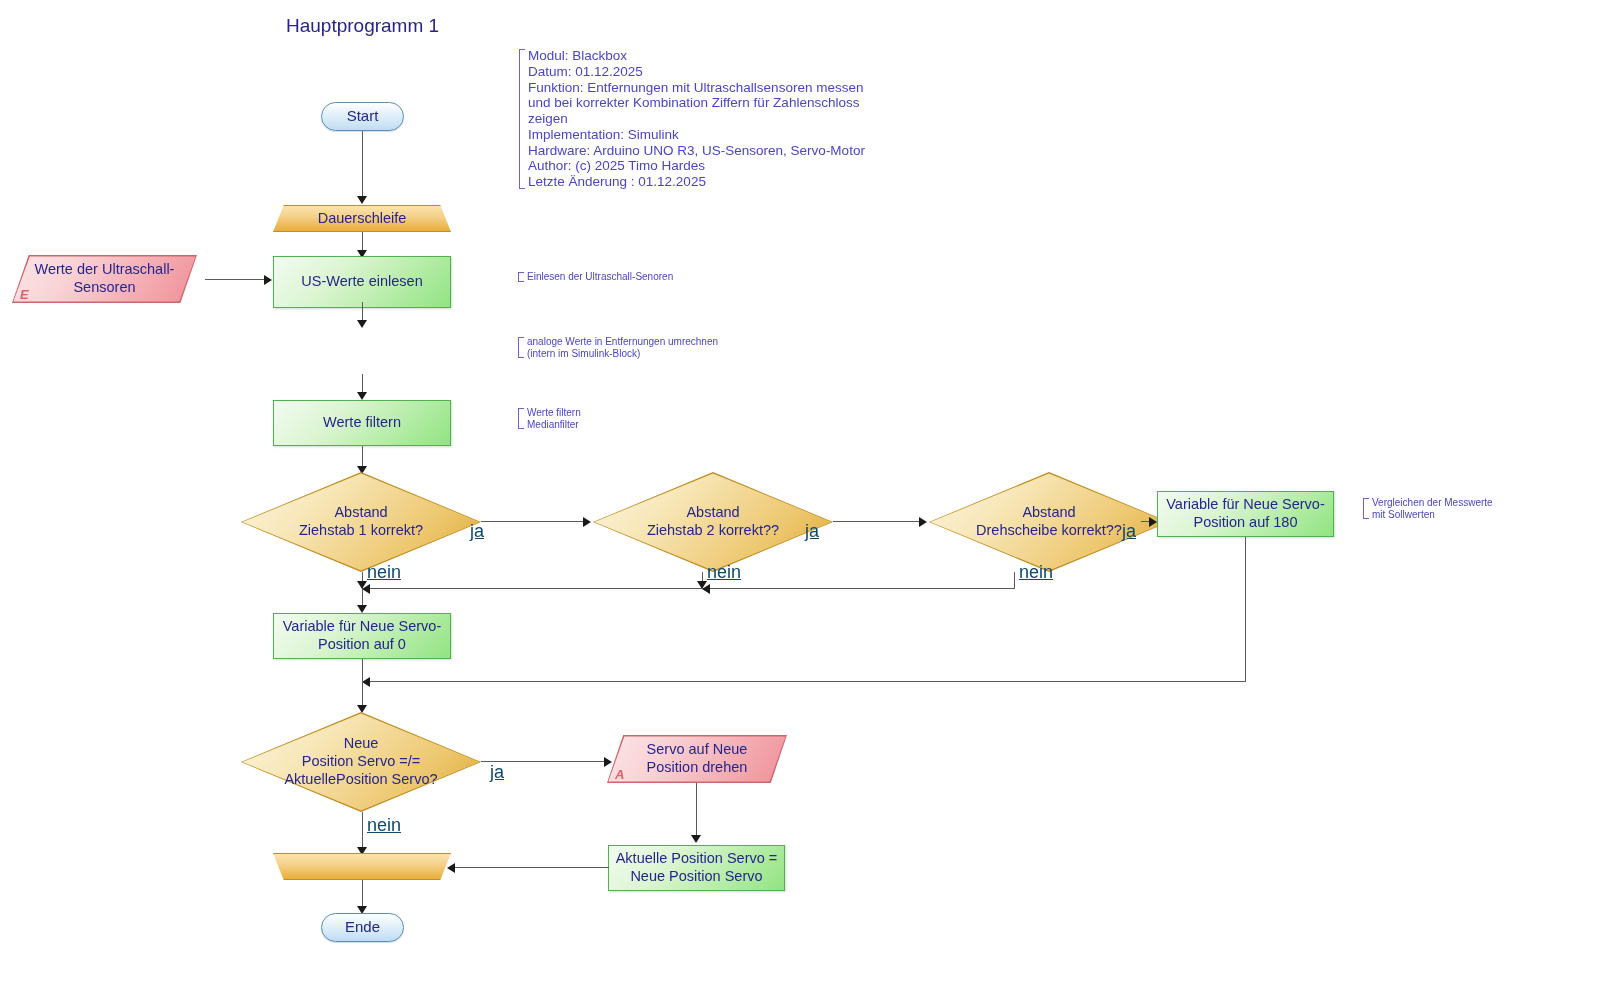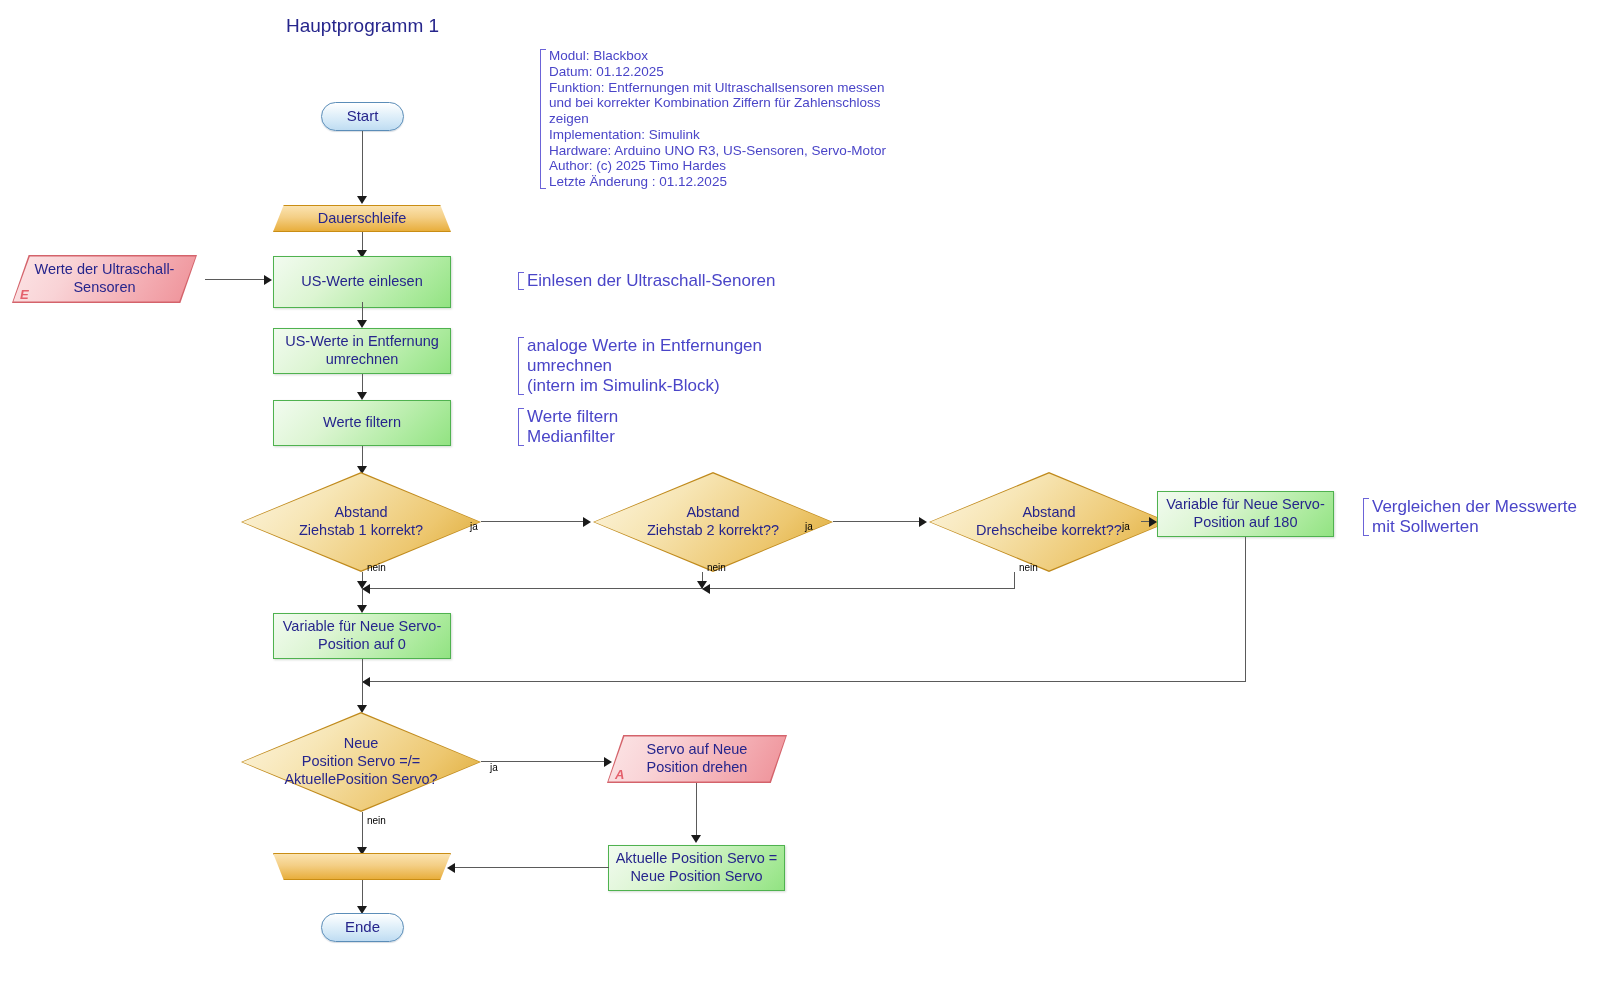--- a/index.html
+++ b/index.html
@@ -161,45 +161,45 @@
     border-right: 8px solid #1a1a1a;
   }
   .arrow-right {
     border-top: 5px solid transparent;
     border-bottom: 5px solid transparent;
     border-left: 8px solid #1a1a1a;
   }
   
   .edge-label {
     position: absolute;
+    font-size: 18px;
+    color: #0c4a6e;
+    white-space: nowrap;
+    text-decoration: underline;
+  }
+  
+  .comment {
+    position: absolute;
+    color: #4a45c8;
     font-size: 10px;
-    color: #000000;
-    white-space: nowrap;
-  }
-  
-  .comment {
-    position: absolute;
-    color: #4a45c8;
-    font-size: 17px;
     line-height: 1.17;
     white-space: pre-line;
     padding-left: 9px;
   }
   .comment::before {
     content: "";
     position: absolute;
     left: 0; top: 1px; bottom: 1px;
     width: 5px;
     border: 1px solid #6b63d8;
     border-right: none;
   }
   .comment-head {
     font-size: 13.5px;
     line-height: 1.17;
-    margin-left: 21px;
   }
 </style>
 </head>
 <body>
 
 <div id="canvas">
 
   <div class="title" style="left:286px; top:15px;">Hauptprogramm 1</div>
 
   <div class="comment comment-head" style="left:519px; top:48px; width:360px;">Modul: Blackbox
@@ -232,22 +232,20 @@
 
   <div class="ln ln-h" style="left:205px; top:279px; width:60px;"></div>
   <div class="arrow arrow-right" style="left:264px; top:275px;"></div>
 
   <div class="node process" style="left:273px; top:256px; width:178px; height:52px;">US-Werte einlesen</div>
   <div class="comment" style="left:518px; top:271px; width:300px;">Einlesen der Ultraschall-Senoren</div>
 
   <div class="ln ln-v" style="left:362px; top:302px; height:21px;"></div>
   <div class="arrow arrow-down" style="left:357px; top:320px;"></div>
 
-  <div class="node process" style="left:273px; top:328px; width:178px; height:46px;">US-Werte in Entfernung
-umrechnen</div>
   <div class="comment" style="left:518px; top:336px; width:320px;">analoge Werte in Entfernungen umrechnen
 (intern im Simulink-Block)</div>
 
   <div class="ln ln-v" style="left:362px; top:374px; height:21px;"></div>
   <div class="arrow arrow-down" style="left:357px; top:392px;"></div>
 
   <div class="node process" style="left:273px; top:400px; width:178px; height:46px;">Werte filtern</div>
   <div class="comment" style="left:518px; top:407px; width:260px;">Werte filtern
 Medianfilter</div>
 

